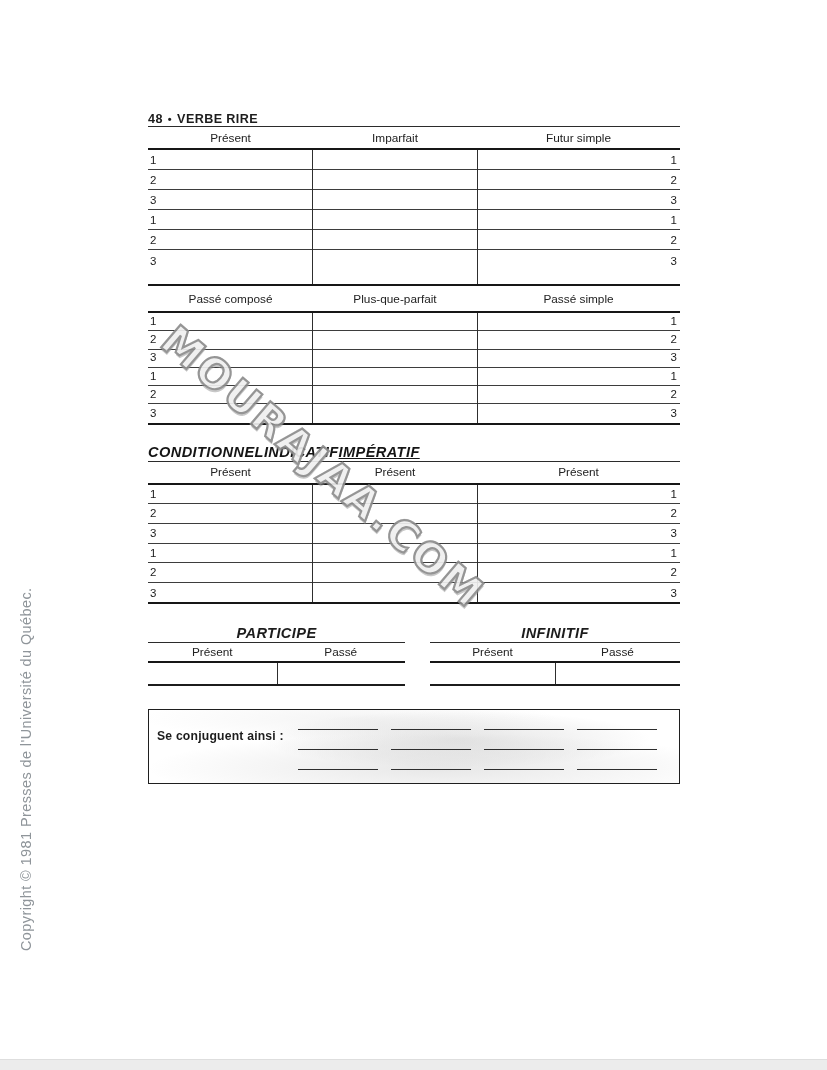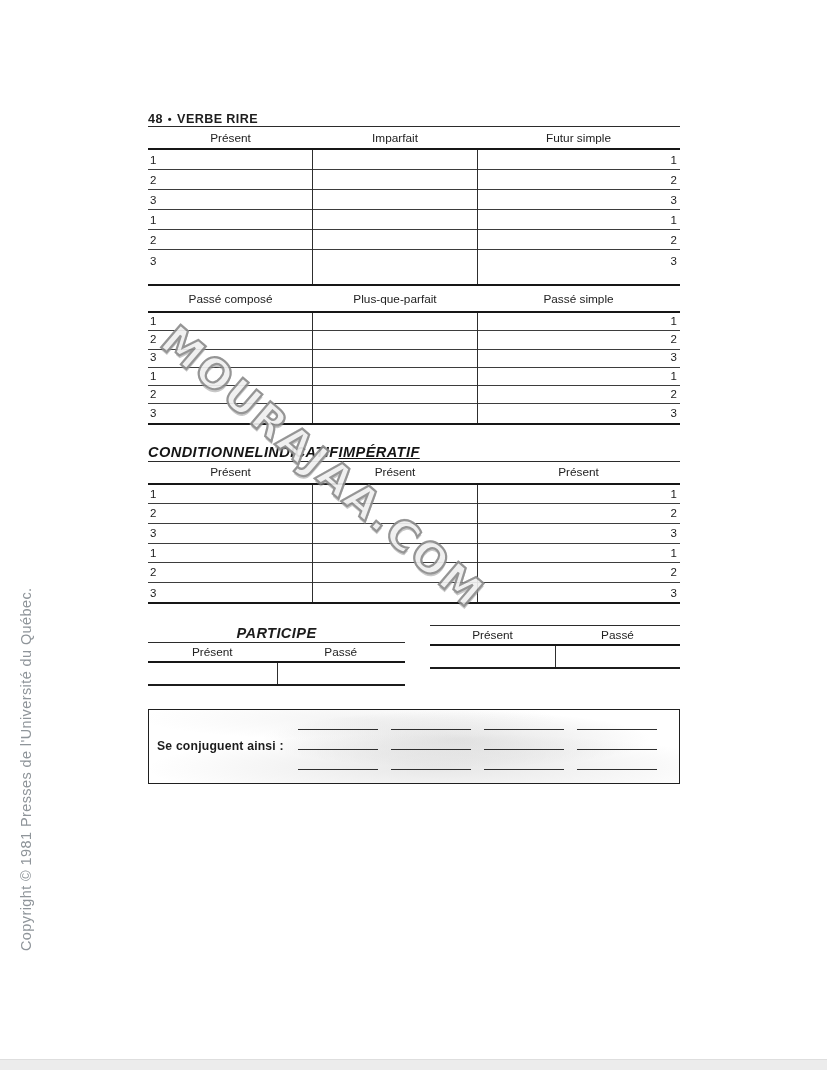--- a/index.html
+++ b/index.html
@@ -71,21 +71,21 @@
   .mini-body{position:relative; height:21px; border-bottom:2px solid #1c1c1c;}
   
   .conj-box{
     position:relative; margin-top:23px; height:75px; box-sizing:border-box;
     border:1.8px solid #1f1f1f;
     background:
       radial-gradient(ellipse 260px 38px at 58% 40%, rgba(90,90,90,.16), rgba(120,120,120,.06) 55%, transparent 75%),
       radial-gradient(ellipse 420px 50px at 55% 80%, rgba(95,95,95,.15), transparent 70%),
       radial-gradient(ellipse 300px 30px at 38% 12%, rgba(120,120,120,.08), transparent 70%);
   }
-  .conj-label{position:absolute; left:8px; top:29px; font-weight:bold; font-size:12.2px; letter-spacing:.2px;}
+  .conj-label{position:absolute; left:8px; top:19px; font-weight:bold; font-size:12.2px; letter-spacing:.2px;}
   .blanks{position:absolute; left:149px; right:22px; top:6px;}
   .blank-row{display:flex; gap:13px; height:14px; margin-bottom:6px;}
   .blank-row .bl{flex:1; border-bottom:1.3px solid #2e2e2e;}
   
   .bottom-strip{position:absolute; left:0; right:0; bottom:0; height:10px; background:#ececec; border-top:1px solid #dedede;}
 </style>
 </head>
 <body>
 
 <div class="page">
@@ -219,20 +219,21 @@
         <div class="hrow cols2">
             <span class="hcell">Présent</span>
             <span class="hcell">Passé</span>
           </div>
         <div class="rule thick"></div>
         <div class="mini-body">
           <i class="vl center"></i>
         </div>
       </div>
       <div class="mini">
+        <div class="mini-title">INFINITIF</div>
         <div class="rule thin"></div>
         <div class="hrow cols2">
             <span class="hcell">Présent</span>
             <span class="hcell">Passé</span>
           </div>
         <div class="rule thick"></div>
         <div class="mini-body">
           <i class="vl center"></i>
         </div>
       </div>

